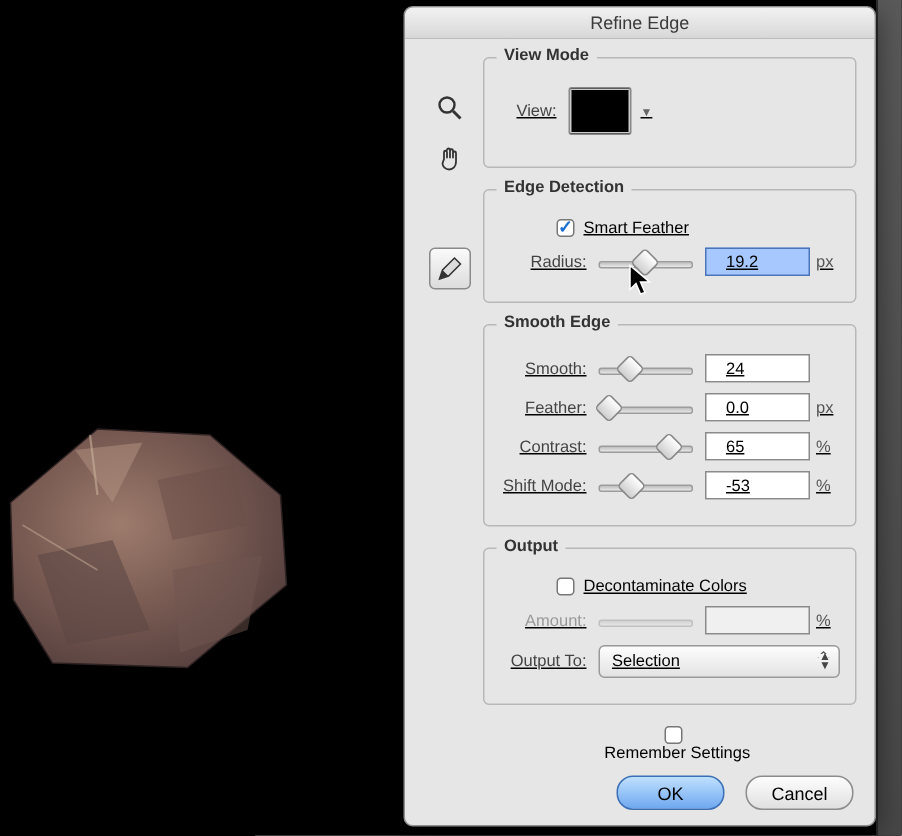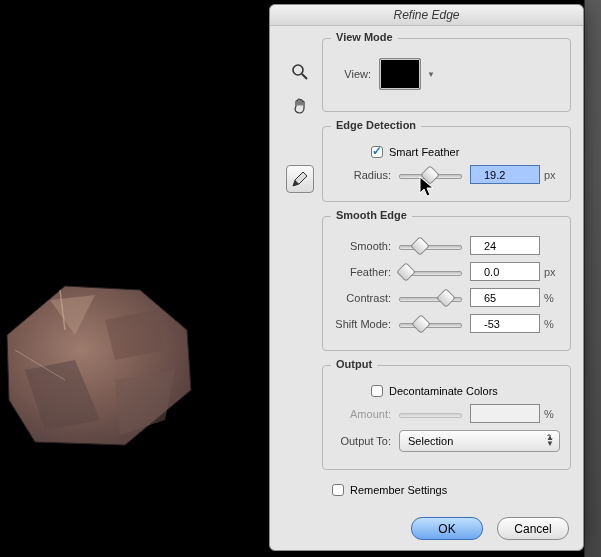--- a/index.html
+++ b/index.html
@@ -1,24 +1,24 @@
 <!DOCTYPE html>
 <html><head>
 <meta charset="utf-8">
 <style>
   html,body{margin:0;padding:0;width:601px;height:557px;background:#000;font-family:"Lucida Grande","Helvetica Neue",Arial,sans-serif;font-size:11px;color:#000;overflow:hidden;}
   .rock{position:absolute;left:5px;top:280px;width:190px;height:170px;}
   .rock svg{width:100%;height:100%;}
   .dialog{position:absolute;right:17px;top:4px;width:313px;height:545px;background:#e6e6e6;border:1px solid #8e8e8e;border-radius:6px;box-shadow:0 4px 20px rgba(0,0,0,.5);}
-  .titlebar{height:20px;line-height:20px;text-align:center;font-size:12px;color:#3a3a3a;background:linear-gradient(#f2f2f2,#d8d8d8);border-bottom:1px solid #bdbdbd;border-radius:6px 6px 0 0;font-style:italic;}
+  .titlebar{height:20px;line-height:20px;text-align:center;font-size:12px;color:#3a3a3a;background:linear-gradient(#f2f2f2,#d8d8d8);border-bottom:1px solid #bdbdbd;border-radius:6px 6px 0 0;}
   .body{padding:8px 12px 8px 8px;}
   .leftcol{position:absolute;left:14px;top:46px;width:32px;}
   .tool{width:26px;height:26px;margin:8px auto;display:flex;align-items:center;justify-content:center;color:#333;}
   .tool.selected{background:linear-gradient(#fafafa,#dcdcdc);border:1px solid #8a8a8a;border-radius:4px;}
-  .group{position:relative;border:1px solid #b8b8b8;border-radius:4px;margin:8px 0 14px 44px;padding:12px 10px 10px 10px;}
+  .group{position:relative;border:1px solid #b8b8b8;border-radius:4px;margin:8px 0 14px 44px;padding:12px 10px 10px 10px;text-decoration:underline;}
   .group-title{position:absolute;top:-8px;left:8px;background:#e6e6e6;padding:0 5px;font-weight:bold;color:#333;font-size:11px;}
   .row{display:flex;align-items:center;margin:7px 0;}
   .lbl{width:58px;text-align:right;padding-right:8px;color:#444;}
   .lbl.disabled{color:#9a9a9a;}
   .cb{width:12px;height:12px;margin:0 6px 0 0;appearance:none;border:1px solid #777;border-radius:3px;background:#fff;position:relative;}
   .cb:checked{background:#fff;}
   .cb:checked::after{content:"✓";position:absolute;left:0px;top:-3px;font-size:12px;color:#1a6fd6;font-weight:bold;}
   .thumb{width:40px;height:30px;background:#000;border:1px solid #888;box-shadow:inset 0 0 0 1px #ccc;border-radius:2px;margin-right:4px;}
   .thumb-arrow{font-size:8px;color:#666;margin-left:2px;}
   .slider{flex:1;height:14px;position:relative;margin-right:8px;}
@@ -28,21 +28,21 @@
   .num.hl{background:#a6c8ff;border-color:#4a74b8;}
   .unit{width:16px;padding-left:4px;color:#555;}
   .select{flex:1;height:20px;border:1px solid #9a9a9a;border-radius:4px;background:linear-gradient(#fdfdfd,#e3e3e3);display:flex;align-items:center;padding:0 18px 0 8px;position:relative;font-size:11px;}
   .select::after{content:"";position:absolute;right:6px;top:3px;width:8px;height:12px;background:linear-gradient(#555 0 2px,transparent 2px 4px,#555 4px 6px,transparent 6px);clip-path:polygon(0 30%,50% 0,100% 30%,100% 40%,50% 10%,0 40%,0 60%,50% 90%,100% 60%,100% 70%,50% 100%,0 70%);}
   .select .updn{position:absolute;right:5px;top:50%;transform:translateY(-50%);font-size:8px;line-height:6px;color:#444;}
   .footer{position:absolute;bottom:10px;right:14px;display:flex;gap:14px;}
   .btn{min-width:70px;height:21px;border:1px solid #8c8c8c;border-radius:11px;background:linear-gradient(#fdfdfd,#e0e0e0);font-size:12px;display:flex;align-items:center;justify-content:center;}
   .btn.primary{background:linear-gradient(#bfe0ff,#6fa8ef);border-color:#3b6fb5;color:#000;}
   .cursor{position:absolute;left:418px;top:175px;pointer-events:none;z-index:10;}
   .right-strip{position:absolute;right:0;top:0;width:16px;height:557px;background:linear-gradient(#5a5a5a,#474747);border-left:1px solid #2b2b2b;}
-  .remember{margin:6px 0 0 54px;display:flex;align-items:center;}
+  .remember{margin:6px 0 0 54px;display:flex;align-items:center;flex-direction:column;}
 </style>
 </head>
 <body>
 
 <div class="right-strip"></div>
 
 <div class="rock">
 <svg viewBox="0 0 190 170">
   <defs>
     <radialGradient id="g" cx="40%" cy="40%" r="70%">

